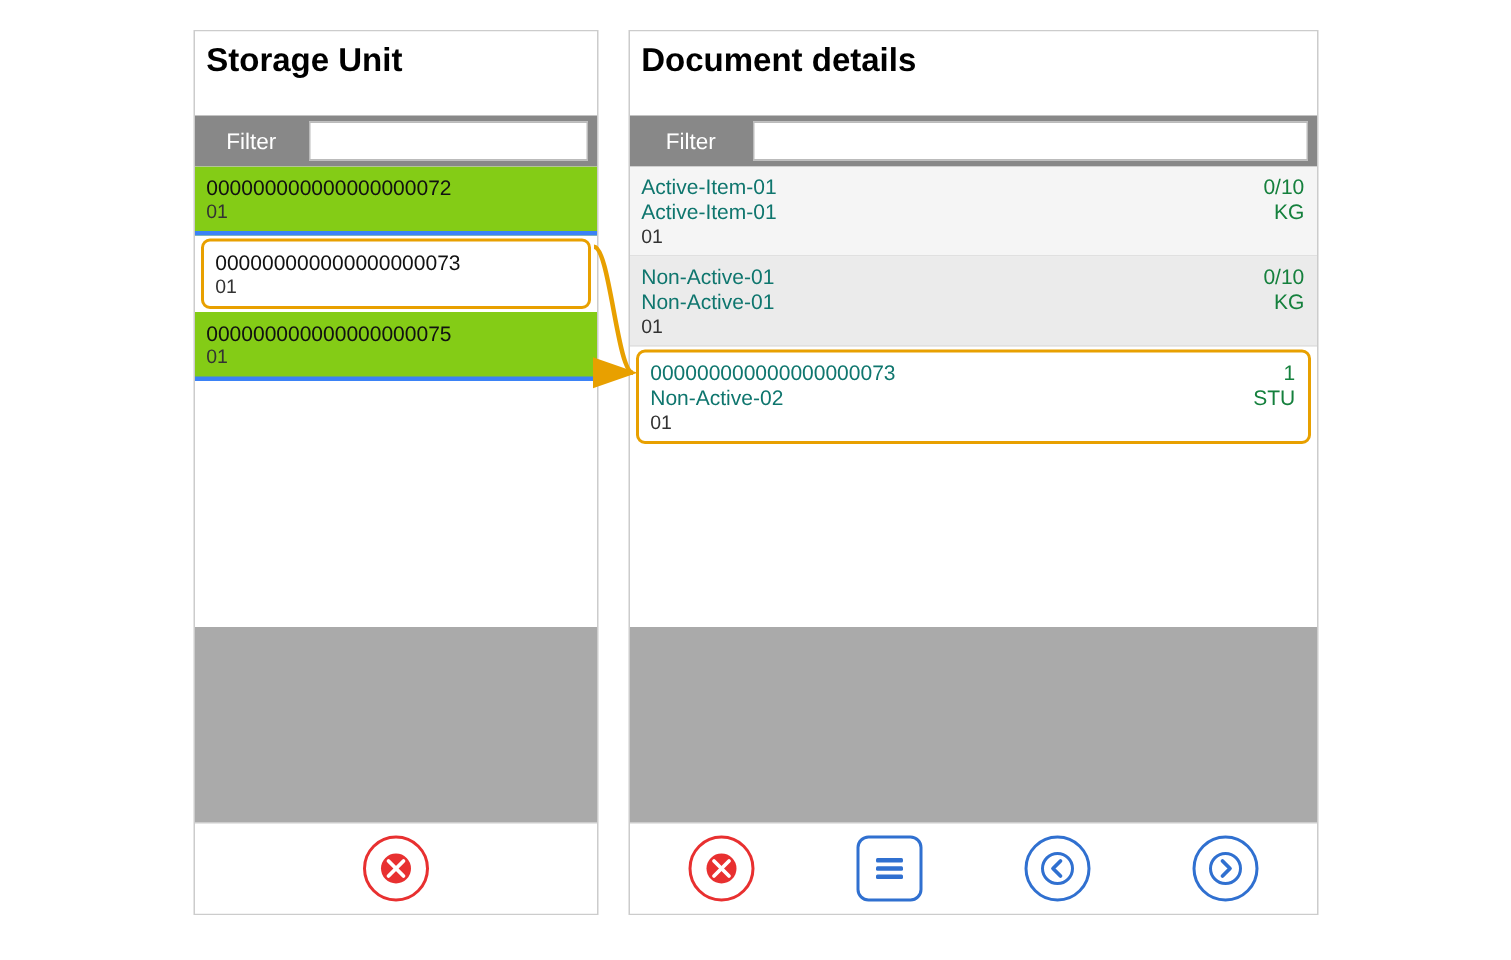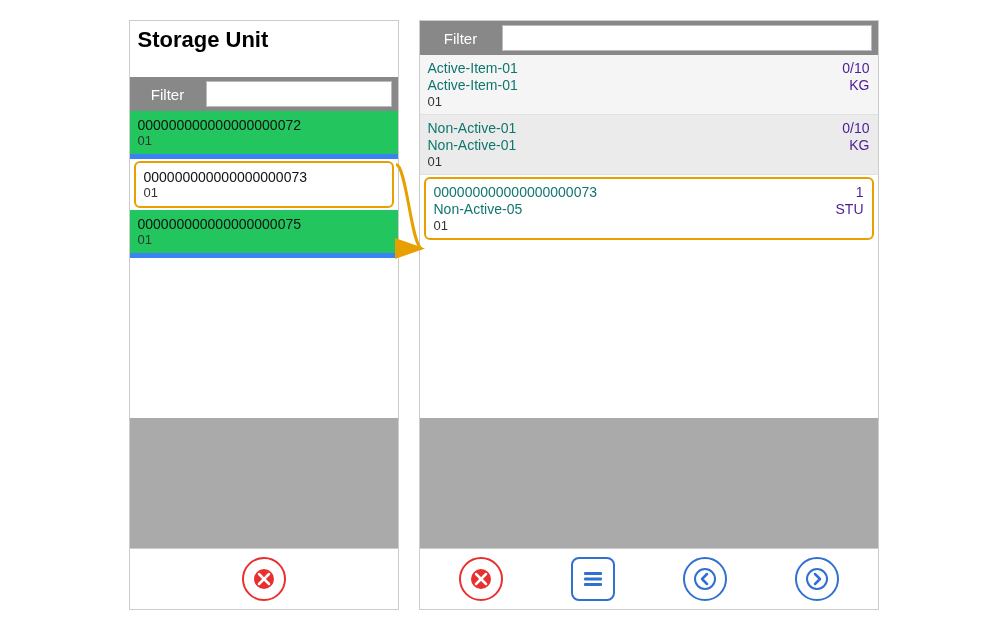--- a/index.html
+++ b/index.html
@@ -60,22 +60,22 @@
 
     .list-area {
       flex: 1;
       overflow-y: auto;
       display: flex;
       flex-direction: column;
     }
 
     .list-item {
       padding: 6px 8px;
-      border-bottom: 5px solid #3b82f6;
-      background: #22c55e;
+      border-bottom: 3px solid #3b82f6;
+      background: #84cc16;
       cursor: pointer;
     }
 
     .list-item:nth-child(even) {
       background: #ebebeb;
     }
 
     .list-item.selected {
       border: 2px solid #e8a000;
       background: #fff;
@@ -174,21 +174,21 @@
       align-items: center;
     }
 
     .doc-row .left-text {
       font-size: 14px;
       color: #0f766e;
     }
 
     .doc-row .right-text {
       font-size: 14px;
-      color: #4c1d95;
+      color: #15803d;
       text-align: right;
     }
 
     .doc-sub {
       font-size: 13px;
       color: #333;
       margin-top: 1px;
     }
 
     .panels-wrapper {
@@ -239,20 +239,21 @@
         <svg width="22" height="22" viewBox="0 0 22 22">
           <circle cx="11" cy="11" r="10" fill="#e83030"></circle>
           <line x1="6" y1="6" x2="16" y2="16" stroke="#fff" stroke-width="2.5" stroke-linecap="round"></line>
           <line x1="16" y1="6" x2="6" y2="16" stroke="#fff" stroke-width="2.5" stroke-linecap="round"></line>
         </svg>
       </div>
     </div>
   </div>
 
   <div class="panel right">
+    <div class="panel-title">Document details</div>
     <div class="filter-bar">
       <span class="filter-label">Filter</span>
       <input class="filter-input" type="text" style="">
     </div>
     <div class="list-area">
 
       <div class="doc-list-item">
         <div class="doc-row">
           <span class="left-text">Active-Item-01</span>
           <span class="right-text">0/10</span>
@@ -275,21 +276,21 @@
         </div>
         <div class="doc-sub">01</div>
       </div>
 
       <div class="doc-list-item selected">
         <div class="doc-row">
           <span class="left-text">000000000000000000073</span>
           <span class="right-text">1</span>
         </div>
         <div class="doc-row">
-          <span class="left-text doc-sub">Non-Active-05</span>
+          <span class="left-text doc-sub">Non-Active-02</span>
           <span class="right-text doc-sub">STU</span>
         </div>
         <div class="doc-sub">01</div>
       </div>
     </div>
     <div class="gray-area"></div>
     <div class="bottom-bar">
       <div class="btn-circle red">
         <svg width="22" height="22" viewBox="0 0 22 22">
           <circle cx="11" cy="11" r="10" fill="#e83030"></circle>

